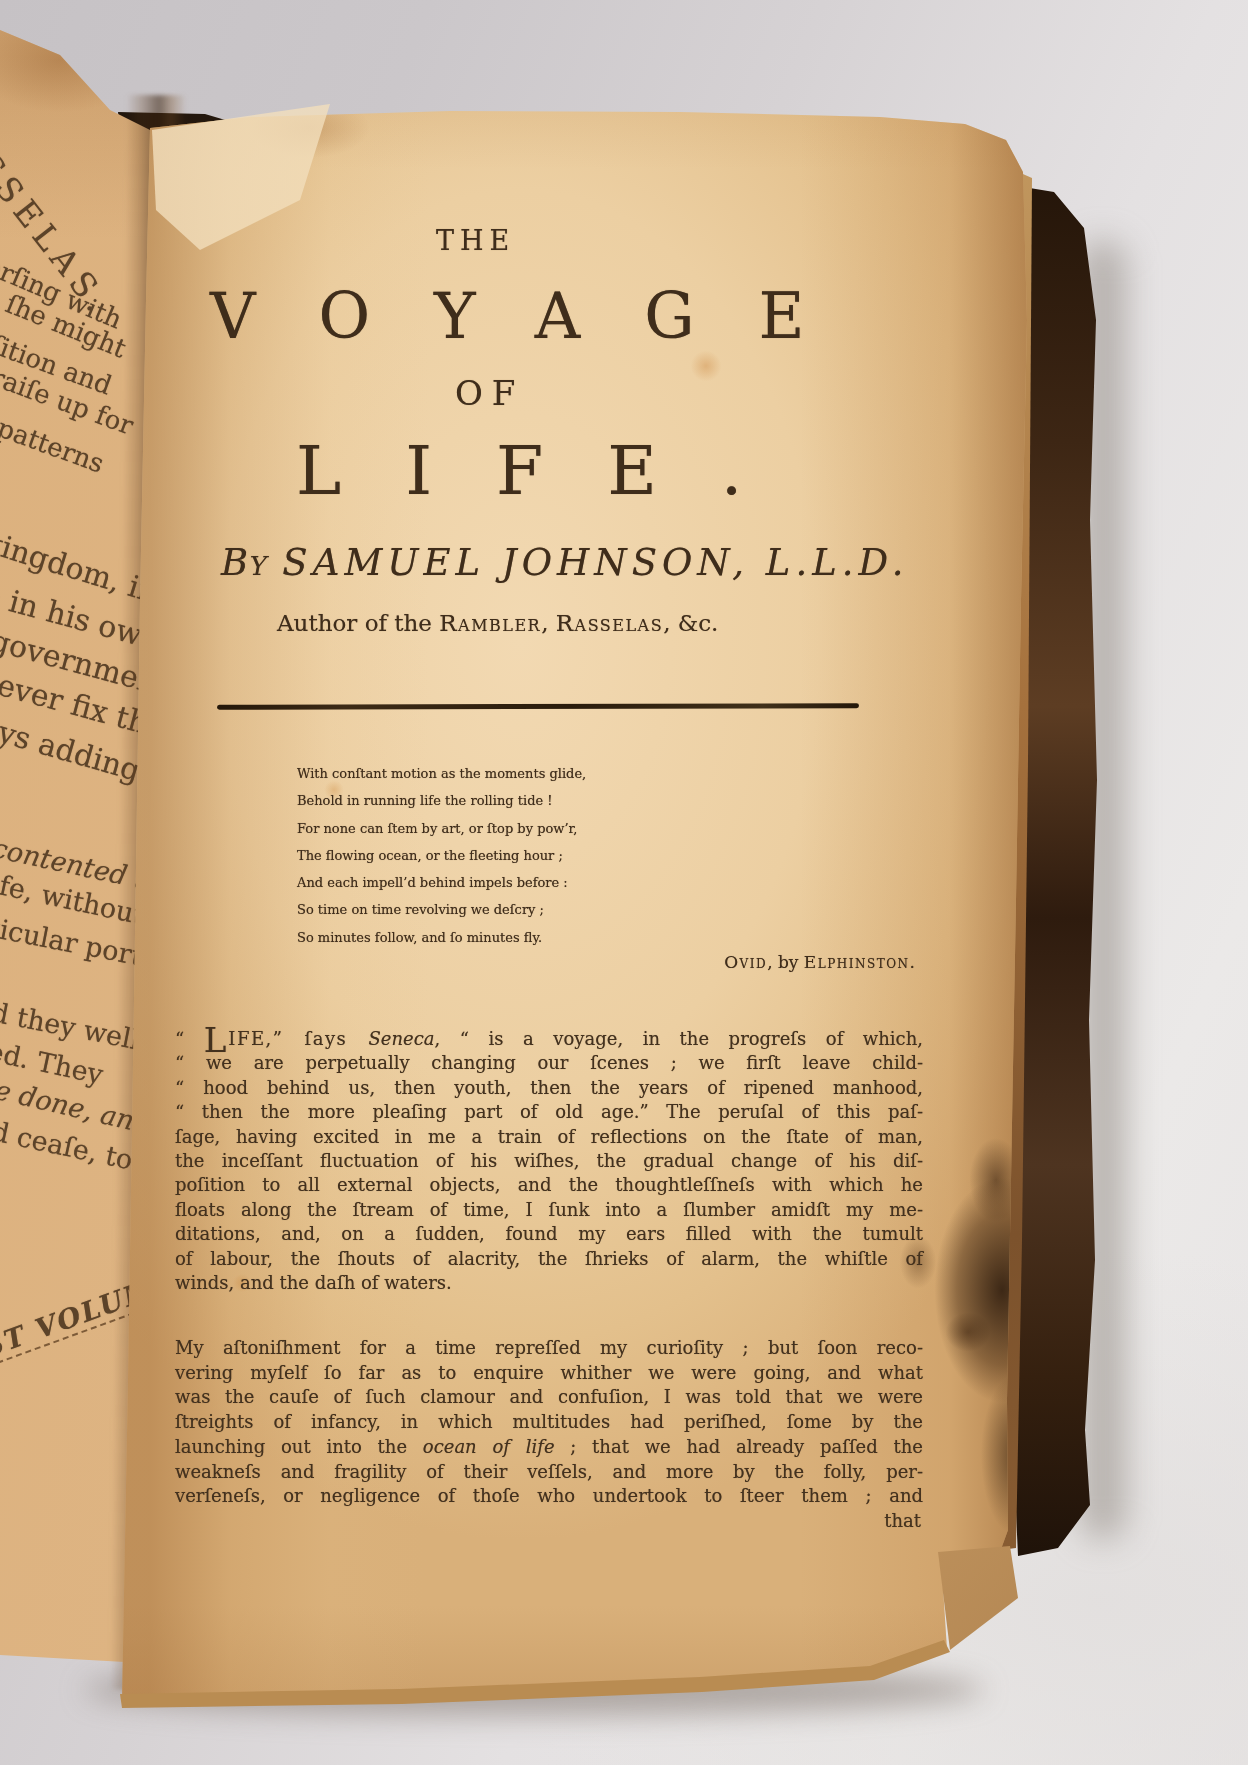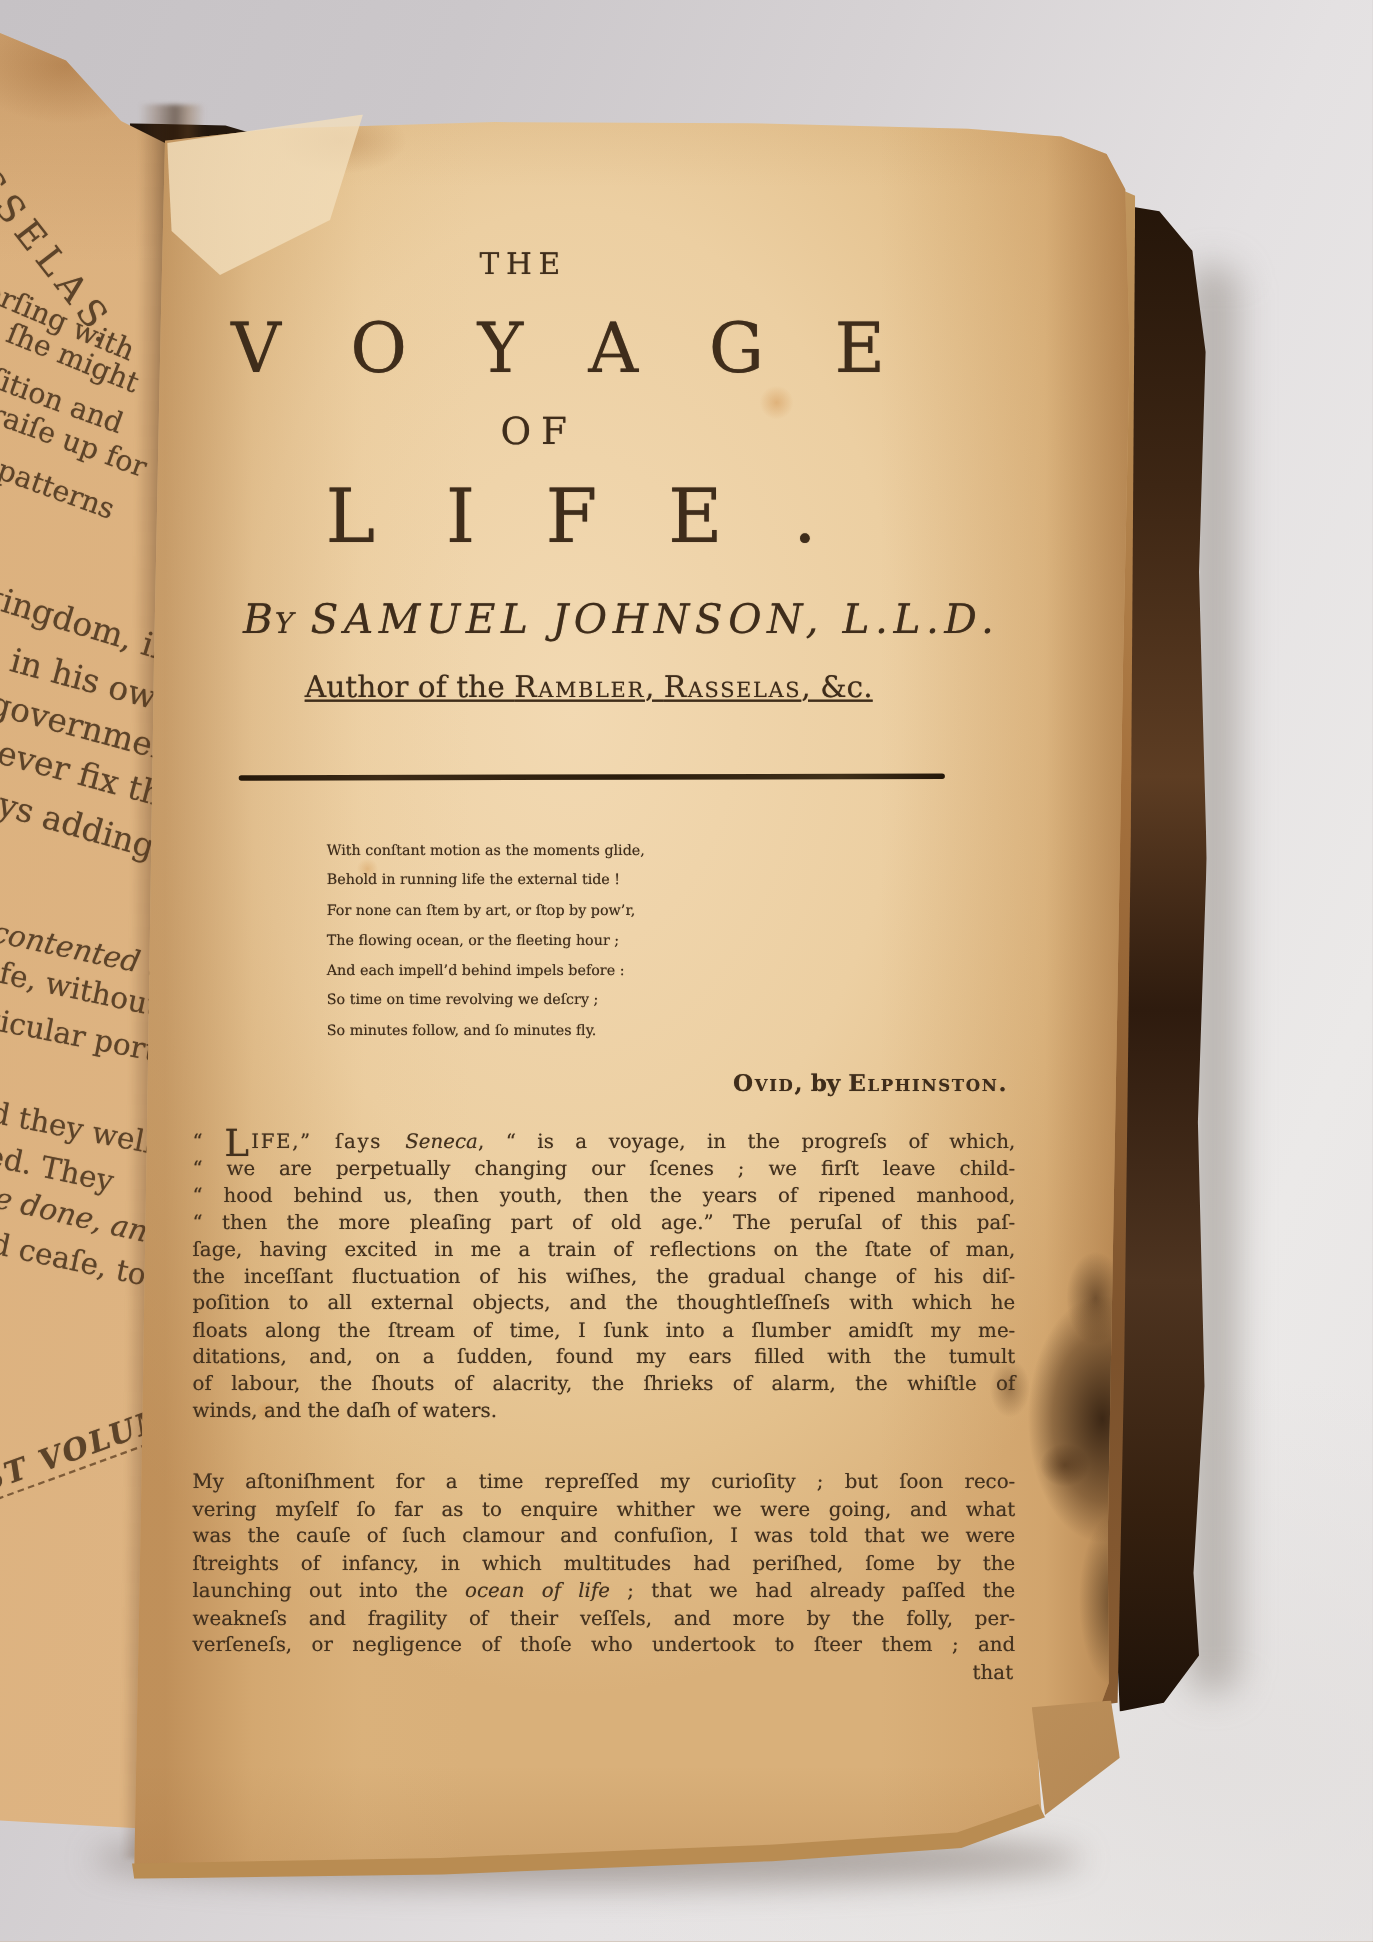--- a/index.html
+++ b/index.html
@@ -105,29 +105,29 @@
     background:#b98c52;}
 
   
   .ink{color:#3f2d1b;text-shadow:0 0 .7px rgba(63,45,27,.6);white-space:nowrap;}
   .t-the{left:436px;top:225px;font-size:27px;letter-spacing:6px;}
   .t-voyage{left:210px;top:280px;font-size:63px;letter-spacing:64px;}
   .t-of{left:455px;top:373px;font-size:34px;letter-spacing:9px;}
   .t-life{left:296px;top:431px;font-size:68px;letter-spacing:64px;}
   .t-byline{left:221px;top:541px;font-size:37px;letter-spacing:5px;font-style:italic;}
   .t-byline .byname{margin-left:14px;position:static;}
-  .t-author{left:277px;top:610px;font-size:27px;text-decoration:underline;}
+  .t-author{left:277px;top:610px;font-size:23px;}
   .t-author span{position:static;}
   .sc{font-variant:small-caps;letter-spacing:1.5px;}
   .rule{left:217px;top:704px;width:642px;height:5px;border-radius:3px;
     background:linear-gradient(90deg,#241709,#3c2a16 20%,#2a1c0c 55%,#40301a 85%,#241709);
     transform:rotate(-0.15deg);}
   .poem{left:297px;top:760px;font-size:13px;line-height:27.3px;width:640px;white-space:nowrap;}
   .poem .vline{position:static;display:block;}
-  .attr{right:333px;top:972px;font-size:21px;font-weight:bold;}
+  .attr{right:333px;top:952px;font-size:17px;}
   .attr span{position:static;}
   .para{left:175px;width:748px;font-size:18px;color:#43311e;
         text-shadow:0 0 .7px rgba(63,45,27,.55);}
   .p1{top:1027px;line-height:24.4px;}
   .p2{top:1336px;line-height:24.7px;}
   .pline{position:static;display:block;text-align:justify;text-align-last:justify;}
   .pline.short{text-align-last:left;}
   .pline span{position:static;}
   .catch{position:static;display:block;text-align:right;padding-right:2px;}
   .initL{font-size:34px;line-height:18px;vertical-align:-7px;letter-spacing:2px;}
@@ -185,21 +185,21 @@
     </div>
 
     <div class="ink t-author">
       <span>Author of the </span><span class="sc">Rambler</span><span>, </span><span class="sc">Rasselas</span><span>, &amp;c.</span>
     </div>
 
     <div class="rule"></div>
 
     <div class="ink poem">
       <div class="vline">With conſtant motion as the moments glide,</div>
-      <div class="vline">Behold in running life the external tide !</div>
+      <div class="vline">Behold in running life the rolling tide !</div>
       <div class="vline">For none can ſtem by art, or ſtop by pow’r,</div>
       <div class="vline">The flowing ocean, or the fleeting hour ;</div>
       <div class="vline">And each impell’d behind impels before :</div>
       <div class="vline">So time on time revolving we deſcry ;</div>
       <div class="vline">So minutes follow, and ſo minutes fly.</div>
     </div>
 
     <div class="ink attr">
       <span class="sc">Ovid</span><span>, by </span><span class="sc">Elphinston</span><span>.</span>
     </div>

